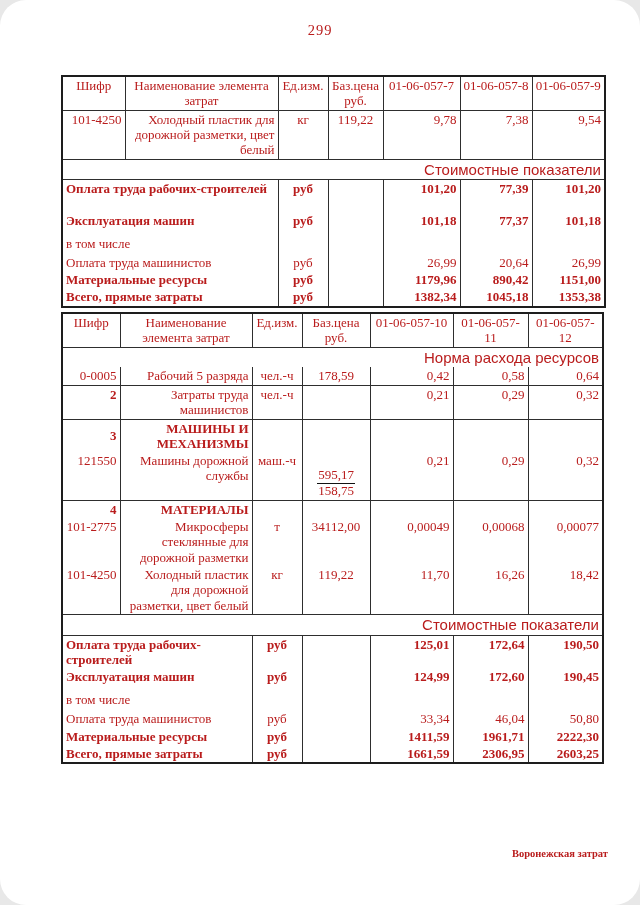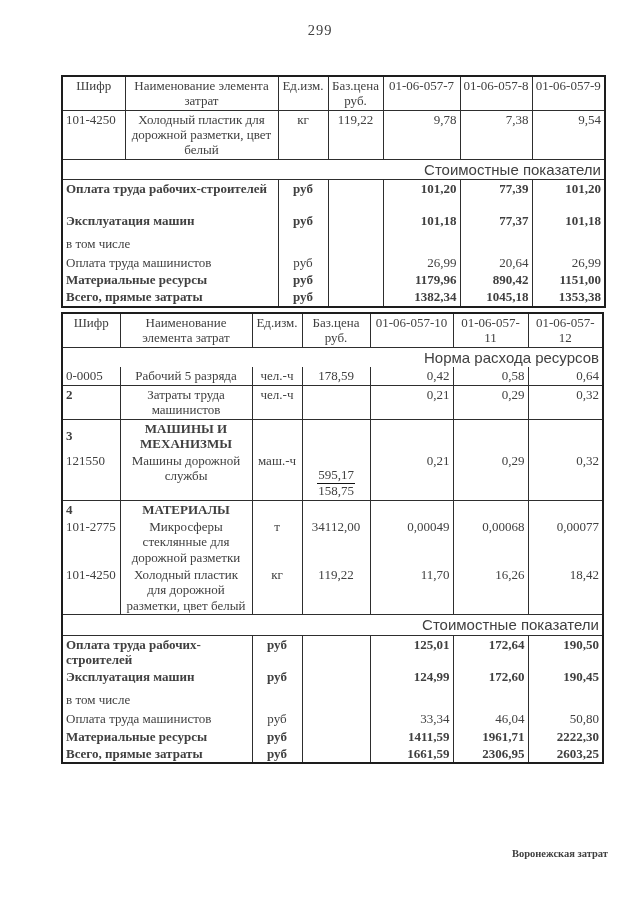--- a/index.html
+++ b/index.html
@@ -2,22 +2,23 @@
 <html><head>
 <meta charset="utf-8">
 <style>
   html,body { margin:0; padding:0; background:#e8e8e8; }
   .page {
     position: relative;
     width: 640px; height: 905px;
     margin: 0 auto;
     background: #ffffff;
     font-family: "Liberation Serif", "DejaVu Serif", serif;
-    color: #404040;
+    color: #b91c1c;
     overflow: hidden;
+    border-radius: 26px;
   }
   .page-number {
     position: absolute; top: 22px; left: 0; width: 100%;
     text-align: center; font-size: 14.5px; letter-spacing: 1px;
   }
   .tbl-wrap1 { position: absolute; left: 61px; top: 75px; }
   .tbl-wrap2 { position: absolute; left: 61px; top: 312px; }
 
   table.doc-table {
     border-collapse: collapse;
@@ -32,22 +33,22 @@
     border-top: none; border-bottom: none;
     padding: 1px 3px;
     vertical-align: top;
     overflow: hidden;
   }
   tr.sep td { border-top: 1.5px solid #2e2e2e; }
 
   td.hc { text-align: center; vertical-align: middle; padding: 2px 1px; }
   tr.hrow { height: 34px; }
 
-  td.code  { text-align: left; }
-  td.name  { text-align: center; padding-left: 4px; }
+  td.code  { text-align: right; }
+  td.name  { text-align: right; padding-left: 4px; }
   td.unit  { text-align: center; }
   td.price { text-align: center; }
   td.val   { text-align: right; padding-right: 5px; }
   td.label { text-align: left; padding-left: 6px; }
 
   td.band {
     text-align: right;
     font-family: "Liberation Sans", "DejaVu Sans", sans-serif;
     font-size: 15px;
     padding: 1px 7px 1px 3px;

